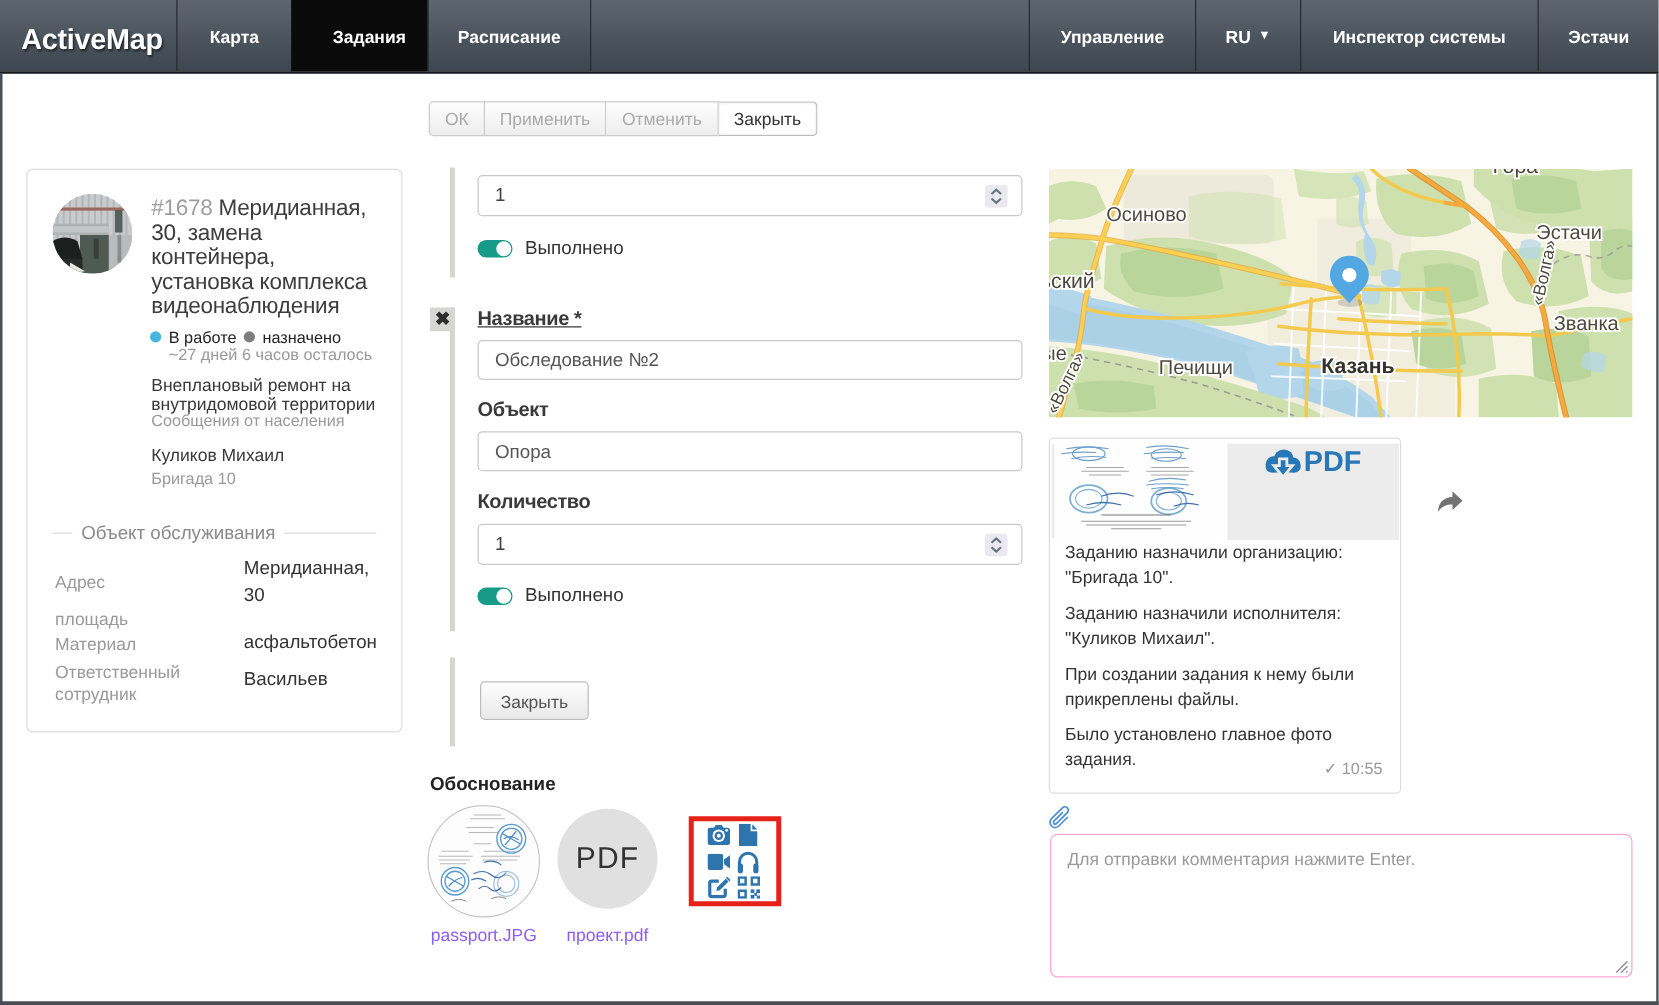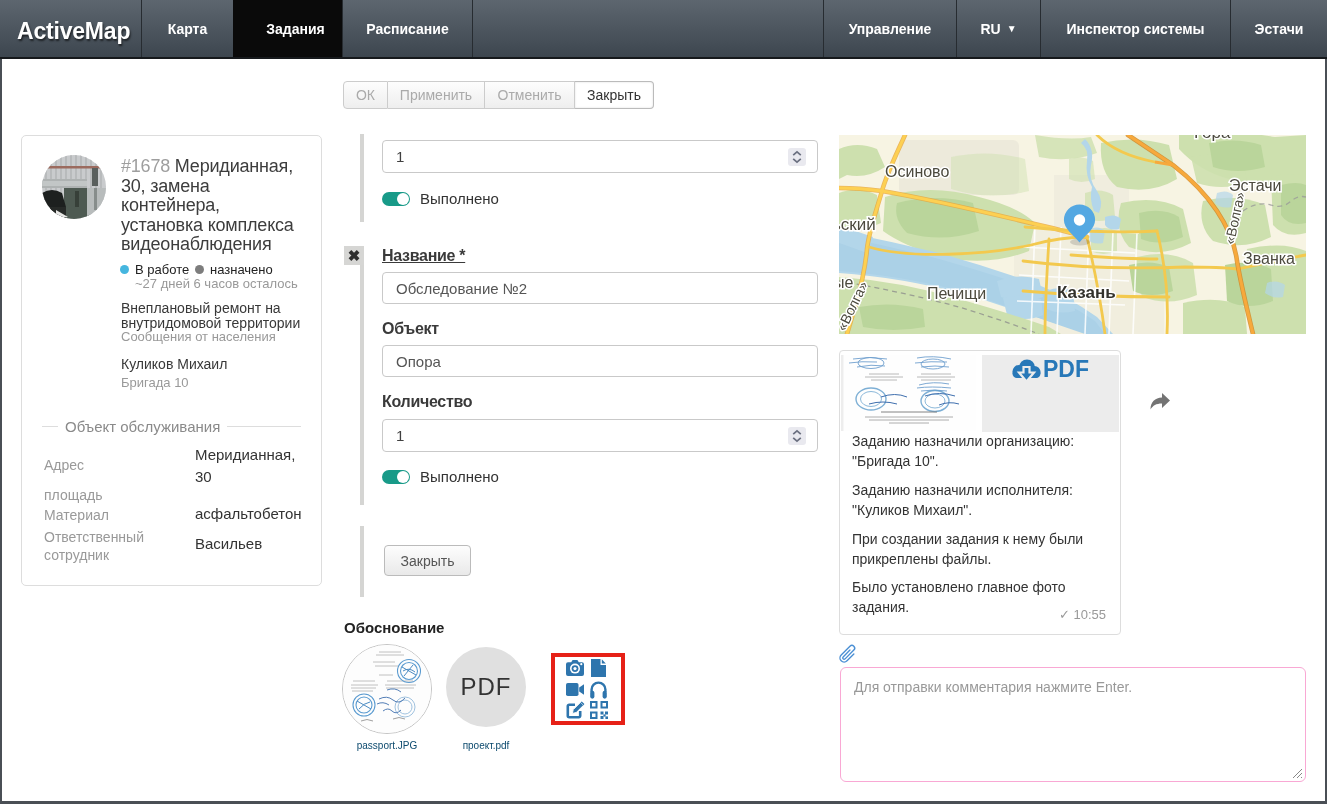--- a/index.html
+++ b/index.html
@@ -50,21 +50,21 @@
 .toggle .knob { position:absolute; right:1px; top:1px; width:12px; height:12px; border-radius:50%; background:#fff; }
 .tlabel { position:absolute; left:420px; font-size:15px; color:#333; }
 #addbtn { left:384px; top:545px; width:87px; height:31px; border:1px solid #bbb; border-radius:4px;
   background:linear-gradient(#fdfdfd,#e9e9e9); color:#555; font-size:14px; display:flex; align-items:center; justify-content:center; }
 #obosn { left:344px; top:619px; font-size:15px; font-weight:bold; color:#222; }
 #thumb1 { left:342px; top:644px; width:90px; height:90px; border-radius:50%; overflow:hidden; border:1px solid #c4c4c4; background:#fff; }
 #thumb2 { left:446px; top:647px; width:80px; height:80px; border-radius:50%; background:#e0e0e0; color:#333;
   display:flex; align-items:center; justify-content:center; font-size:24px; letter-spacing:1px; }
 #redbox { left:551px; top:653px; width:74px; height:72px; border:4px solid #e62117; }
 #redbox svg { position:absolute; }
-.fname { position:absolute; font-size:10px; color:#0c4a6e; }
+.fname { position:absolute; font-size:14px; color:#8b5cf6; }
 
 
 #map { left:839px; top:135px; width:510px; height:199px; overflow:hidden; }
 #msgcard { left:839px; top:350px; width:282px; height:285px; border:1px solid #ddd; border-radius:4px; background:#fff; overflow:hidden; }
 #mthumb1 { position:absolute; left:1px; top:4px; width:135px; height:76px; overflow:hidden; }
 #mthumb2 { position:absolute; left:142px; top:4px; width:137px; height:77px; background:#ececec; }
 .msgp { position:absolute; left:12px; width:260px; font-size:14px; line-height:19.6px; color:#333; }
 #msgtime { position:absolute; right:14px; bottom:12px; color:#999; font-size:13px; }
 #share { left:1150px; top:393px; }
 #clip { left:837px; top:643px; }

